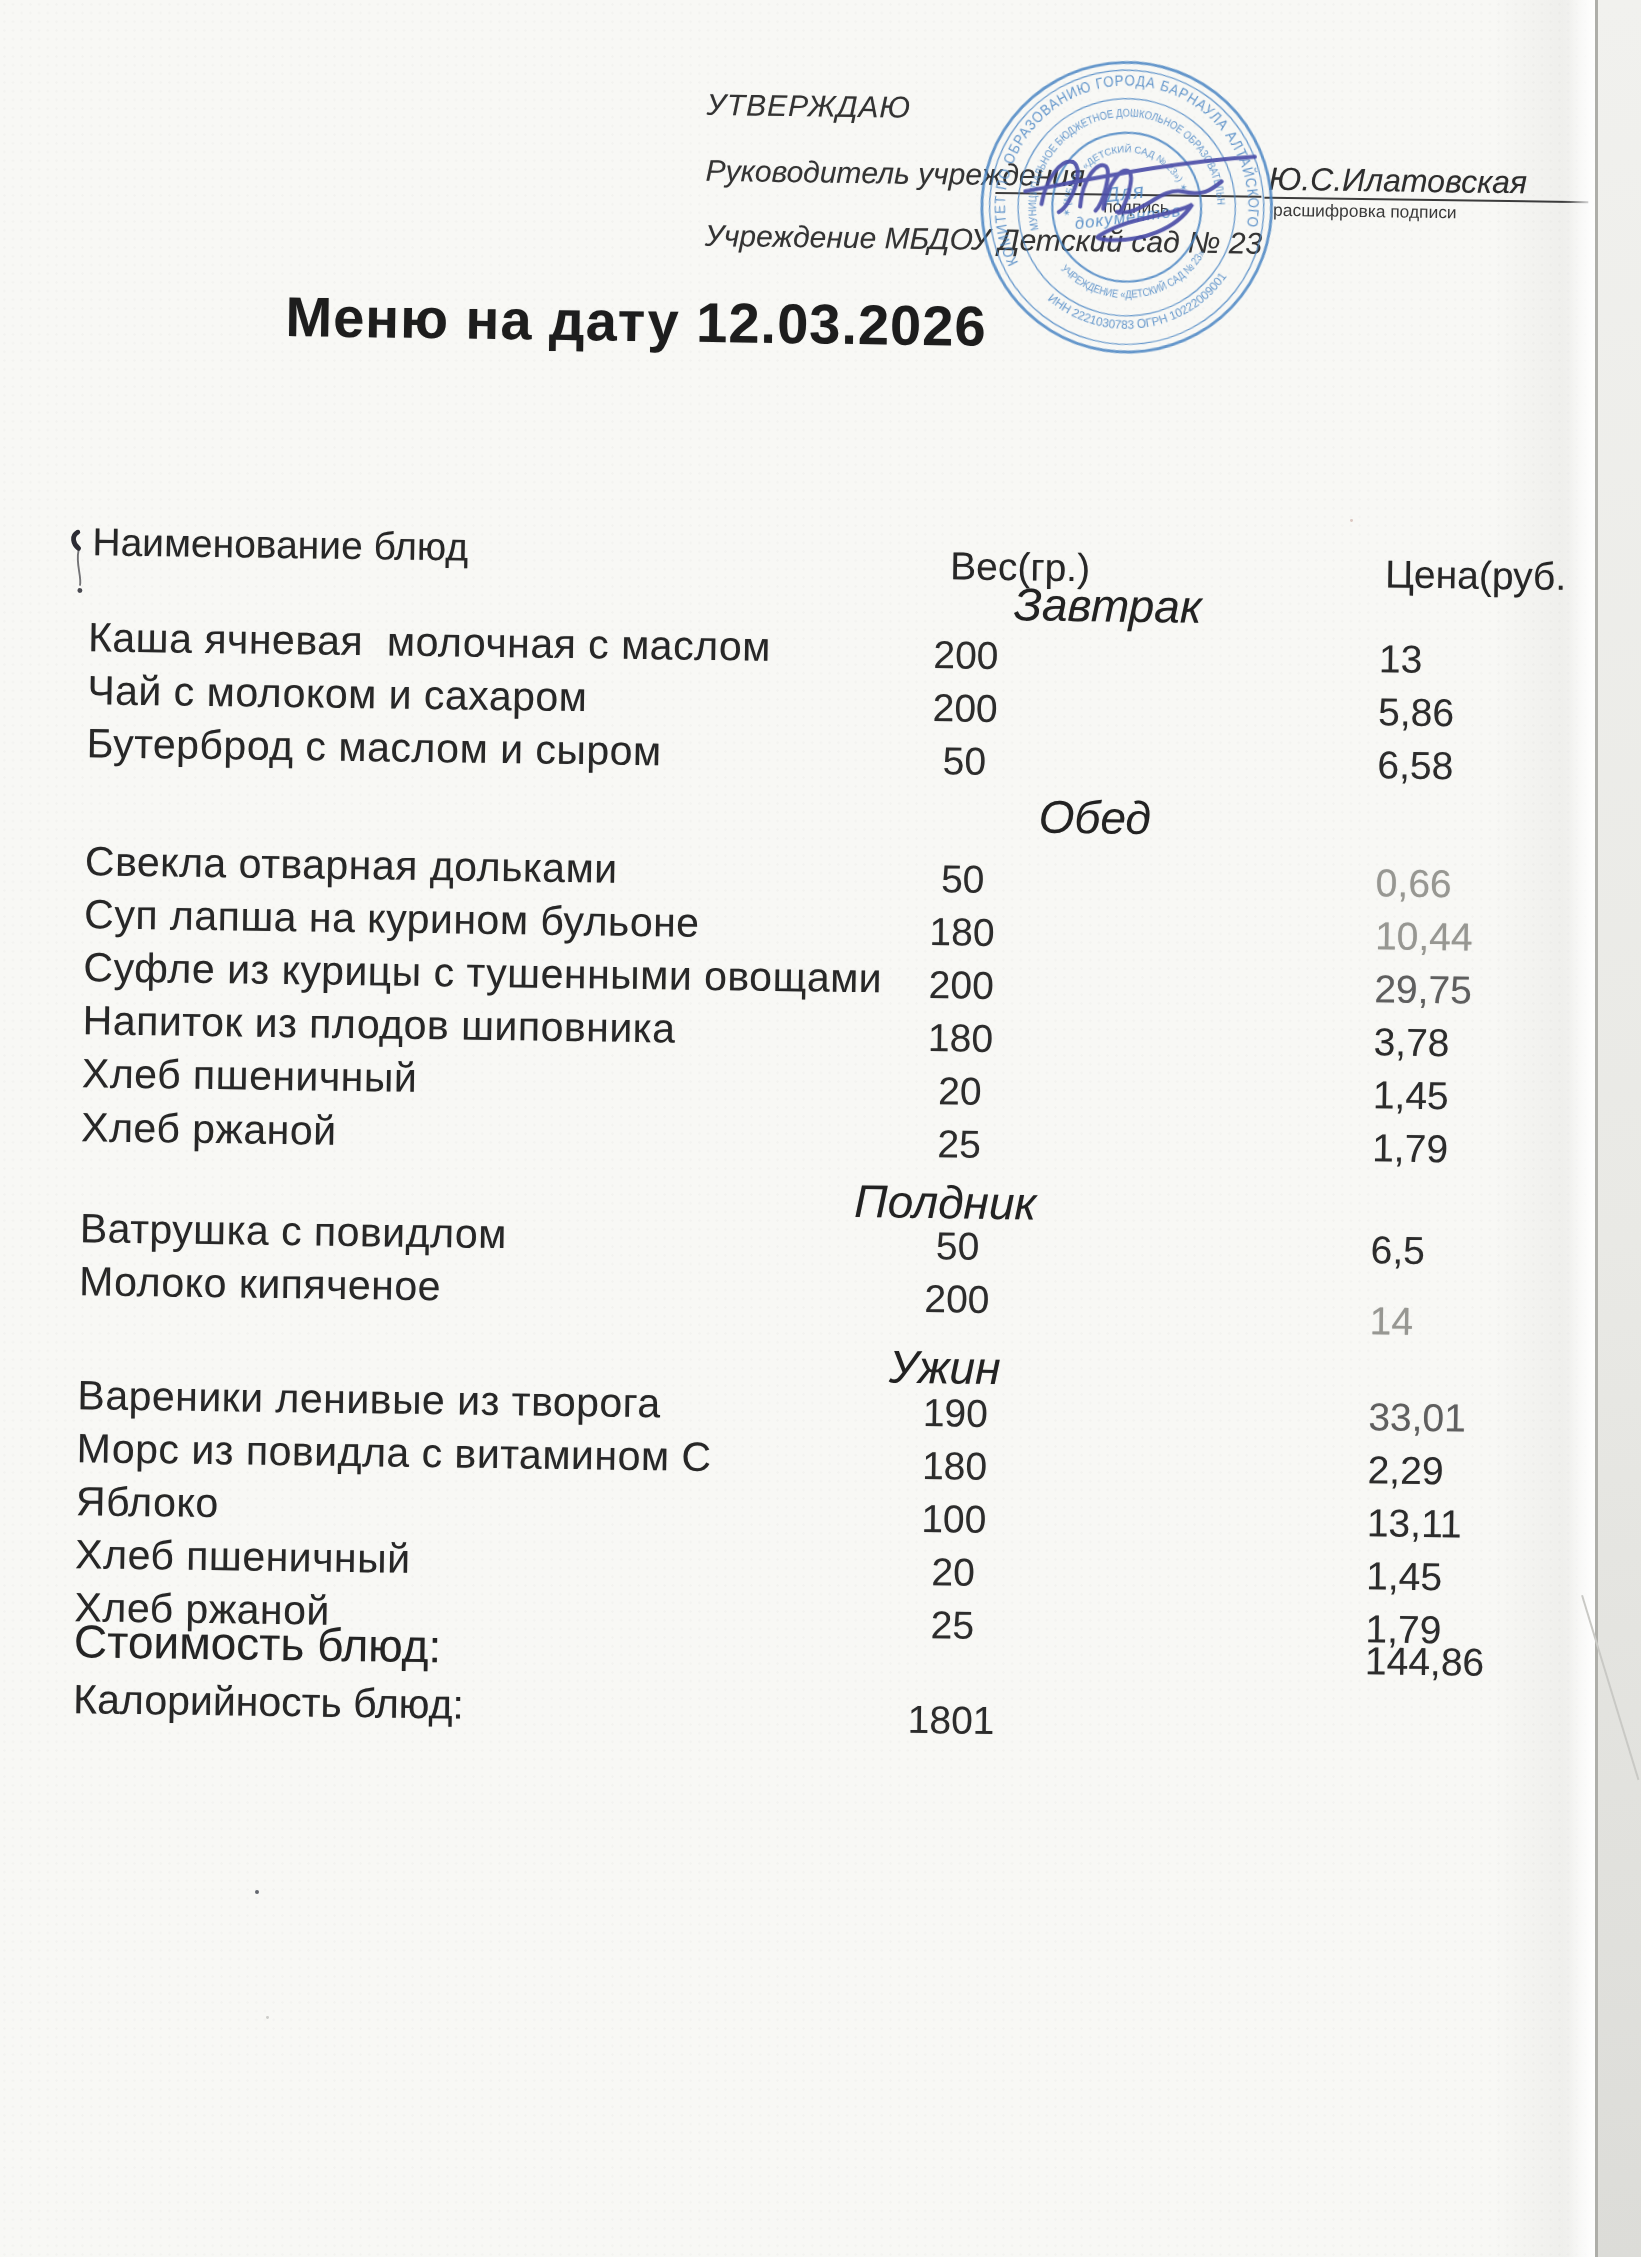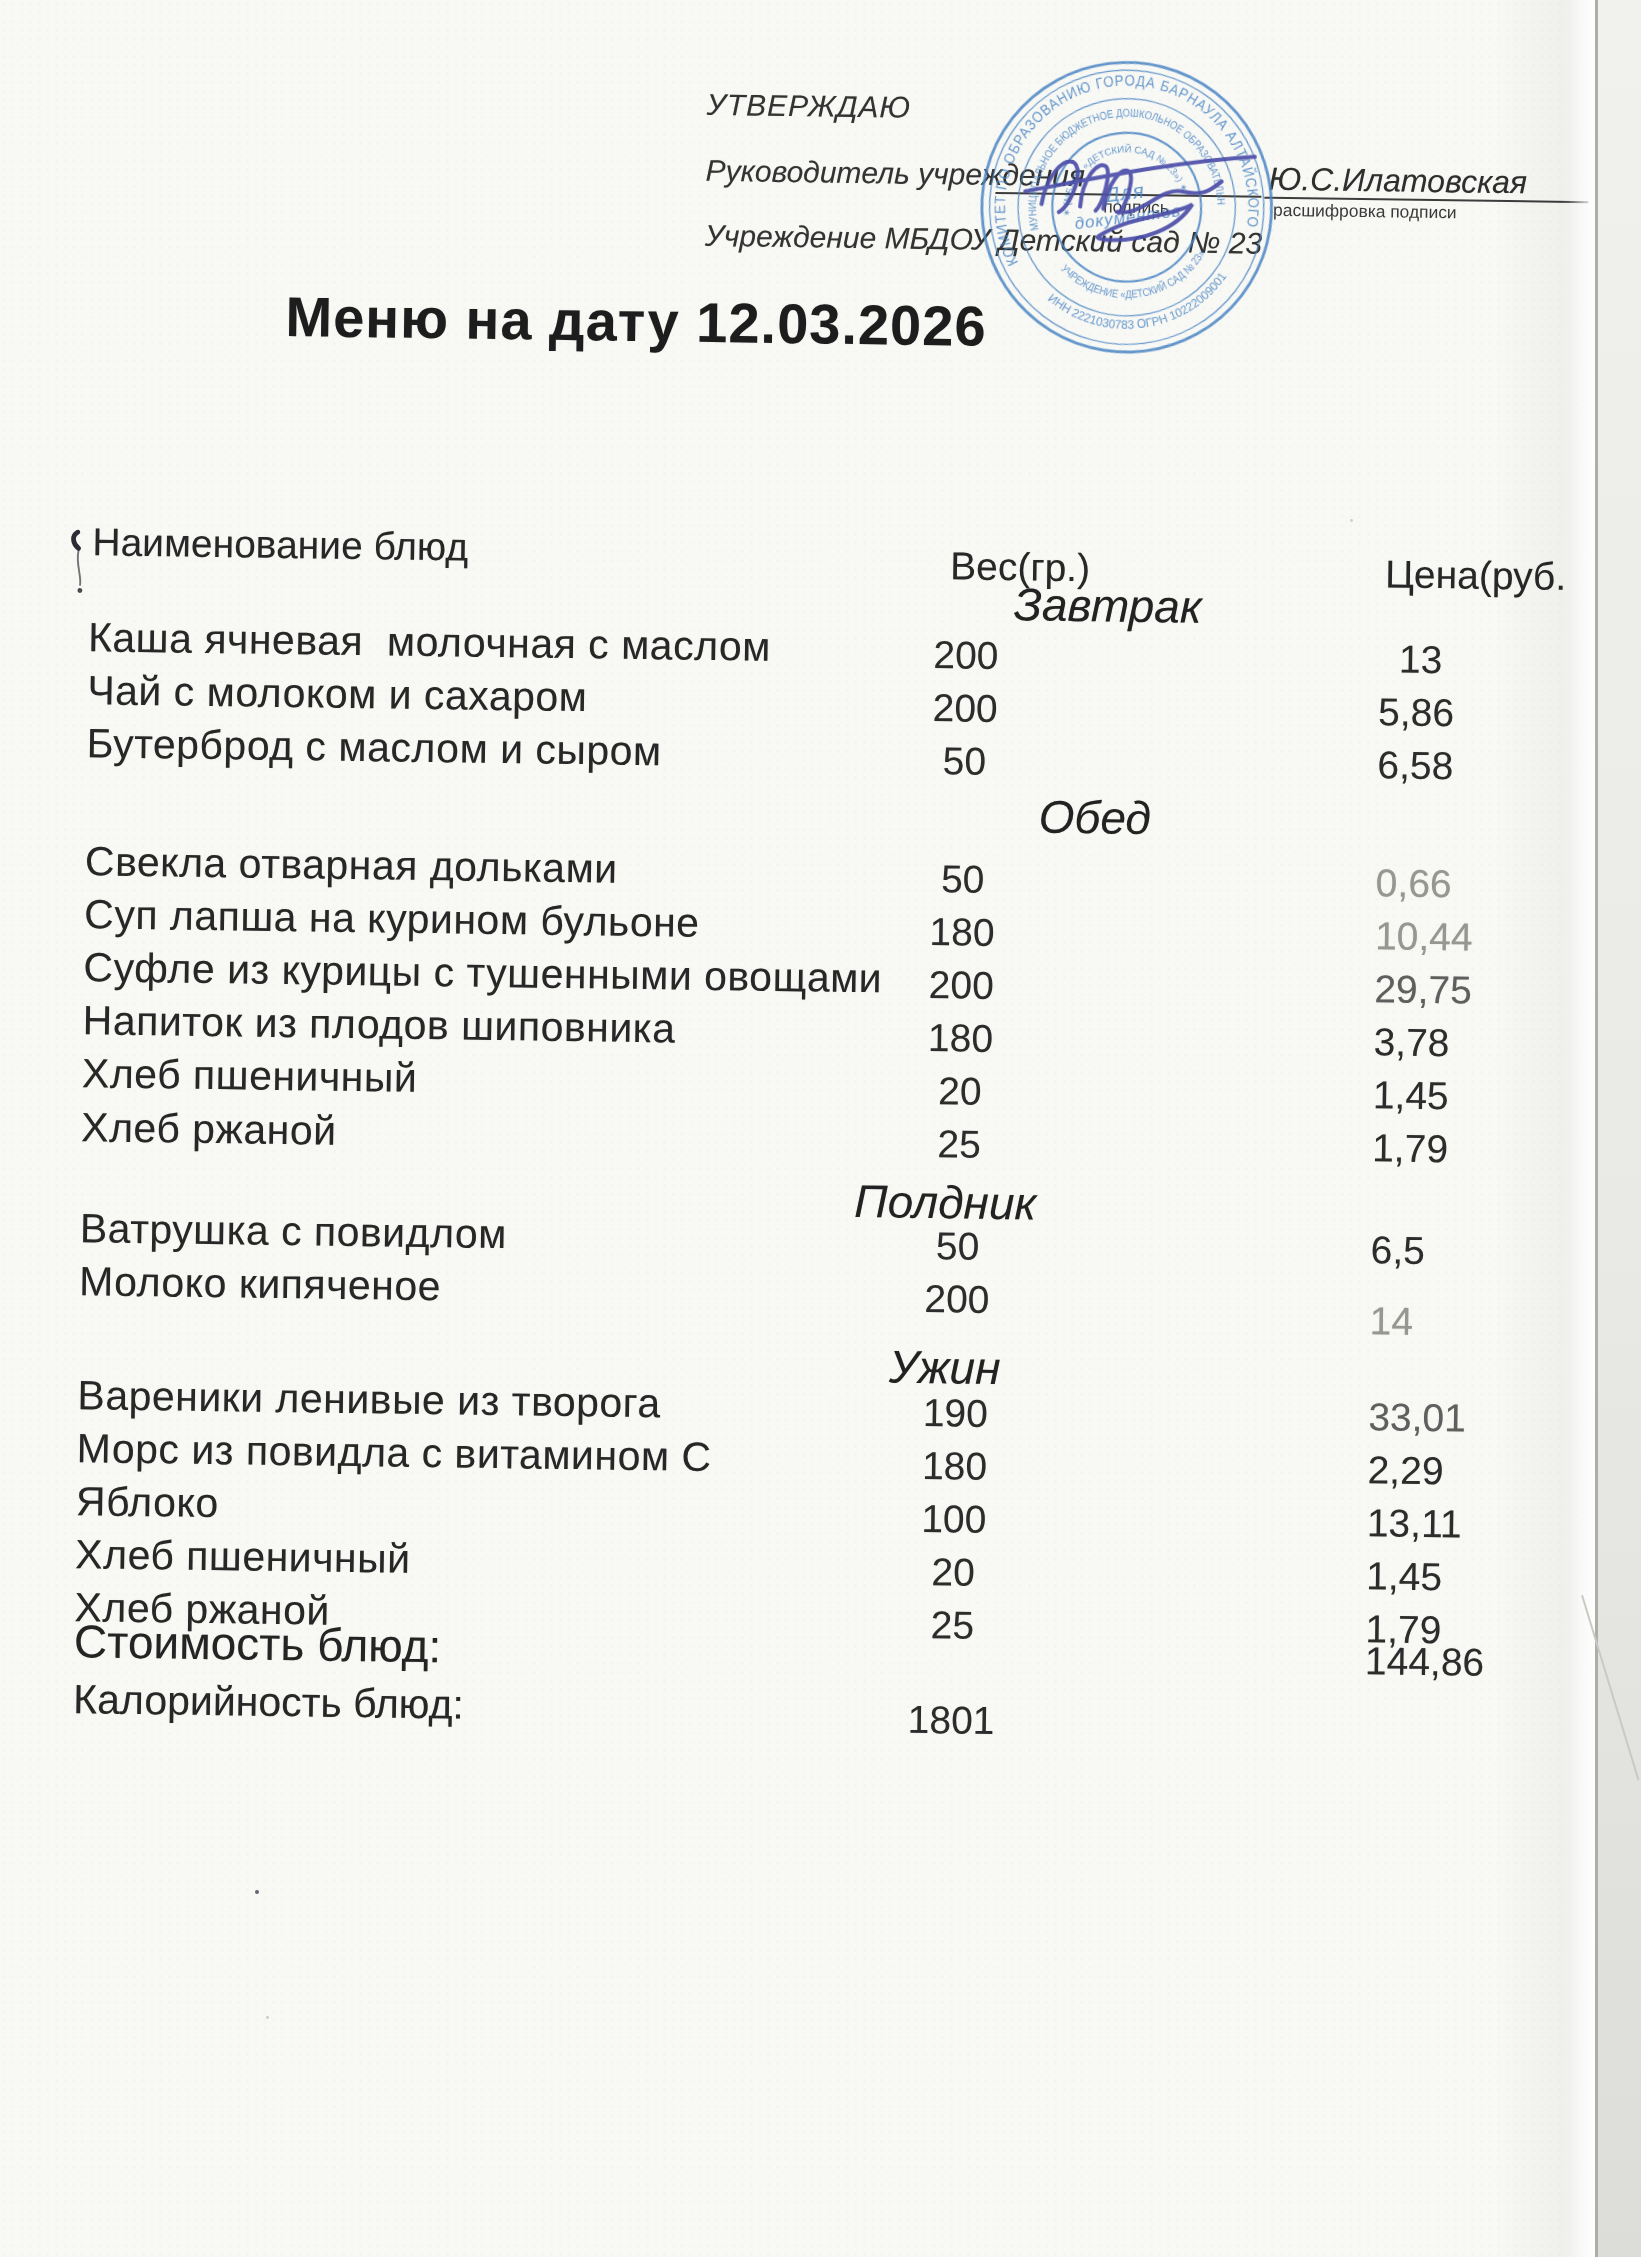--- a/index.html
+++ b/index.html
@@ -122,21 +122,21 @@
       <div class="doc-text col-hdr" style="left:100px;top:521px;">Наименование блюд</div>
       <div class="doc-text col-hdr" style="left:958px;top:533px;">Вес(гр.)</div>
       <div class="doc-text col-hdr" style="left:1393px;top:535px;">Цена(руб.</div>
     </div>
 
     <div id="rows-layer">
         <div class="sec-h" style="top: 567px; left: 1022px;">Завтрак</div>
         <div>
           <div class="cell name" style="top: 616px;">Каша ячневая  молочная с маслом</div>
           <div class="cell weight shade-dark" style="top: 622px;">200</div>
-          <div class="cell price shade-dark" style="top: 620px; margin-left: 20px;">13</div>
+          <div class="cell price shade-dark" style="top: 620px;">13</div>
         </div>
         <div>
           <div class="cell name" style="top: 669px;">Чай с молоком и сахаром</div>
           <div class="cell weight shade-dark" style="top: 675px;">200</div>
           <div class="cell price shade-dark" style="top: 673px;">5,86</div>
         </div>
         <div>
           <div class="cell name" style="top: 722px;">Бутерброд с маслом и сыром</div>
           <div class="cell weight shade-dark" style="top: 728px;">50</div>
           <div class="cell price shade-dark" style="top: 726px;">6,58</div>

